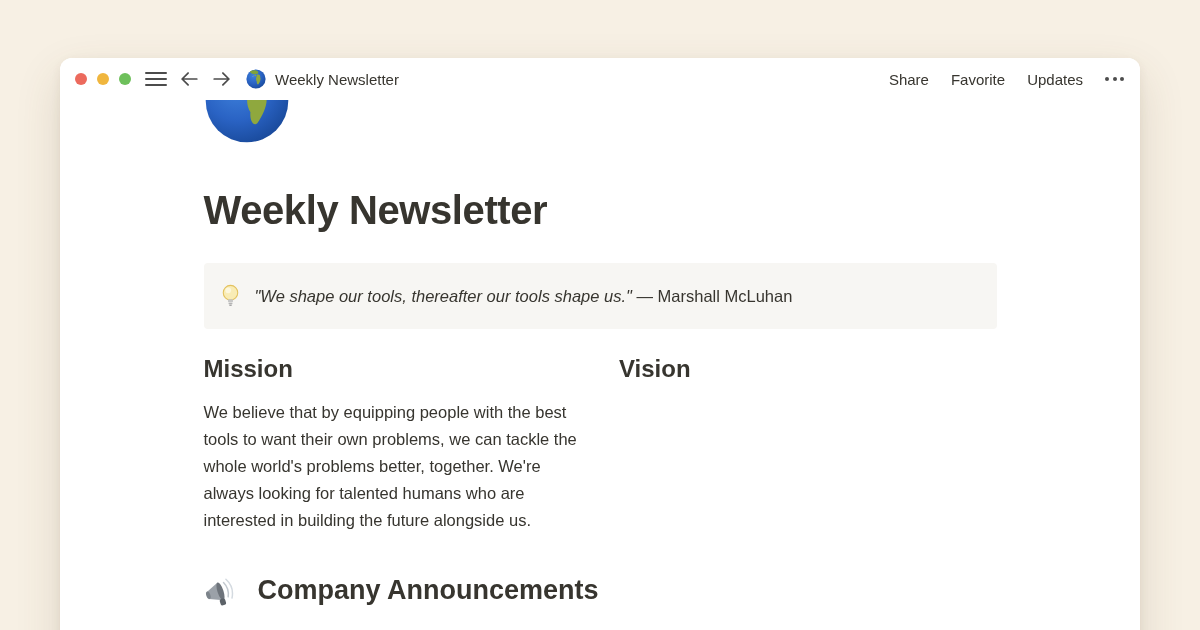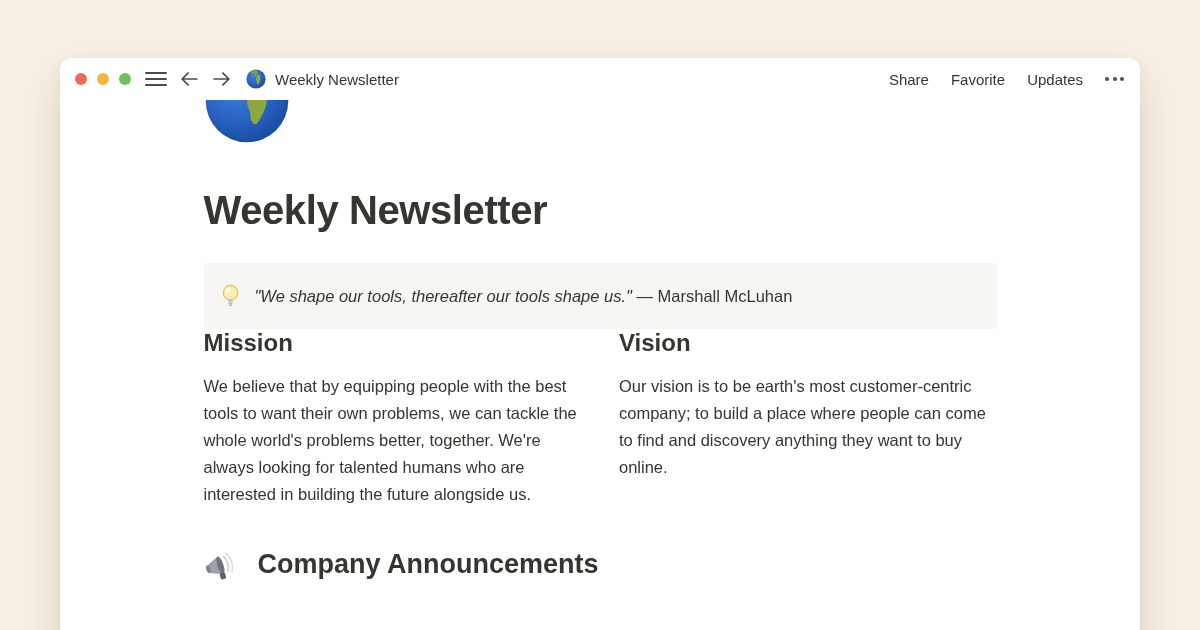--- a/index.html
+++ b/index.html
@@ -58,21 +58,21 @@
   }
 
   .callout {
     margin-top: 30px; background: #F7F6F3; border-radius: 4px;
     padding: 20px 16px 20px 16px; display: flex; align-items: flex-start; gap: 14px;
   }
   .callout-icon { width: 21px; height: 23px; flex: 0 0 auto; margin-top: 1px; }
   .callout-text { font-size: 16.5px; line-height: 26px; color: #37352F; }
   .quote-italic { font-style: italic; }
 
-  .columns { display: flex; gap: 38px; }
+  .columns { display: flex; gap: 38px; margin-top: 26px; }
   .column { flex: 1; min-width: 0; }
   .col-heading { font-size: 24px; font-weight: 700; color: #37352F; }
   .col-body { margin-top: 16px; font-size: 16.5px; line-height: 27px; color: #37352F; }
 
   .section-heading {
     margin-top: 41px; display: flex; align-items: center; gap: 24px;
     font-size: 27px; font-weight: 700; color: #37352F;
   }
   .section-icon { width: 30px; height: 30px; flex: 0 0 auto; }
 
@@ -174,21 +174,20 @@
         <div class="callout-text"><span class="quote-italic">"We shape our tools, thereafter our tools shape us."</span><span> — Marshall McLuhan</span></div>
       </div>
 
       <div class="columns">
         <div class="column">
           <h2 class="col-heading">Mission</h2>
           <p class="col-body">We believe that by equipping people with the best tools to want their own problems, we can tackle the whole world's problems better, together. We're always looking for talented humans who are interested in building the future alongside us.</p>
         </div>
         <div class="column">
           <h2 class="col-heading">Vision</h2>
-          <p class="col-body">Our vision is to be earth's most customer-centric company; to build a place where people can come to find and discovery anything they want to buy online.</p>
         </div>
       </div>
 
       <div class="section-heading">
         <svg class="section-icon">
             <use href="#megaphone"></use>
           </svg>
         <span>Company Announcements</span>
       </div>
 

